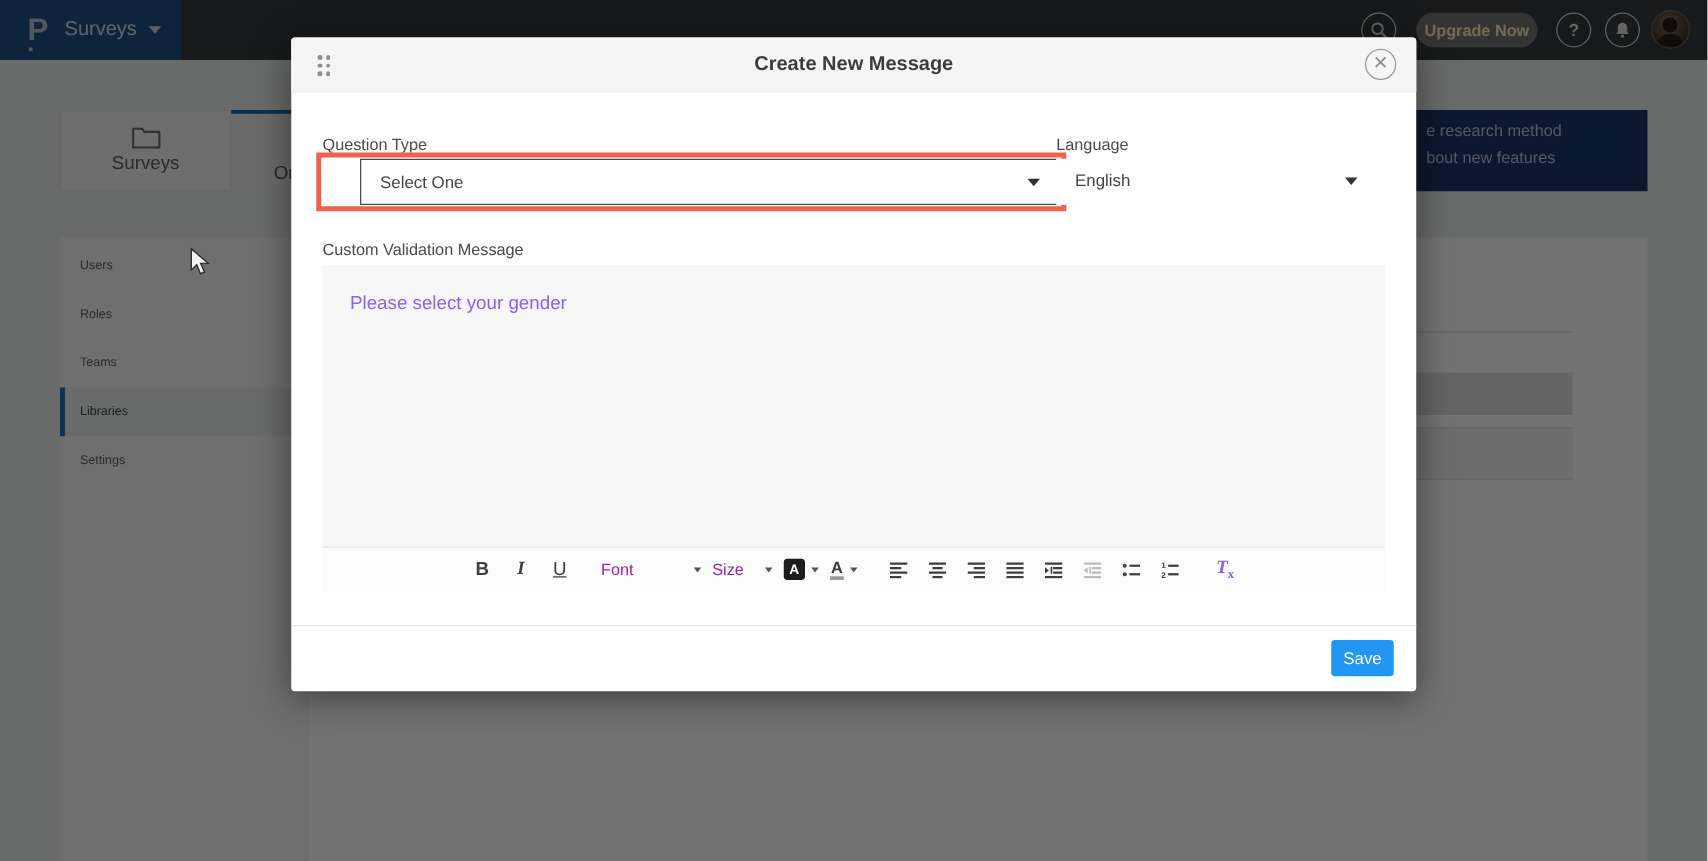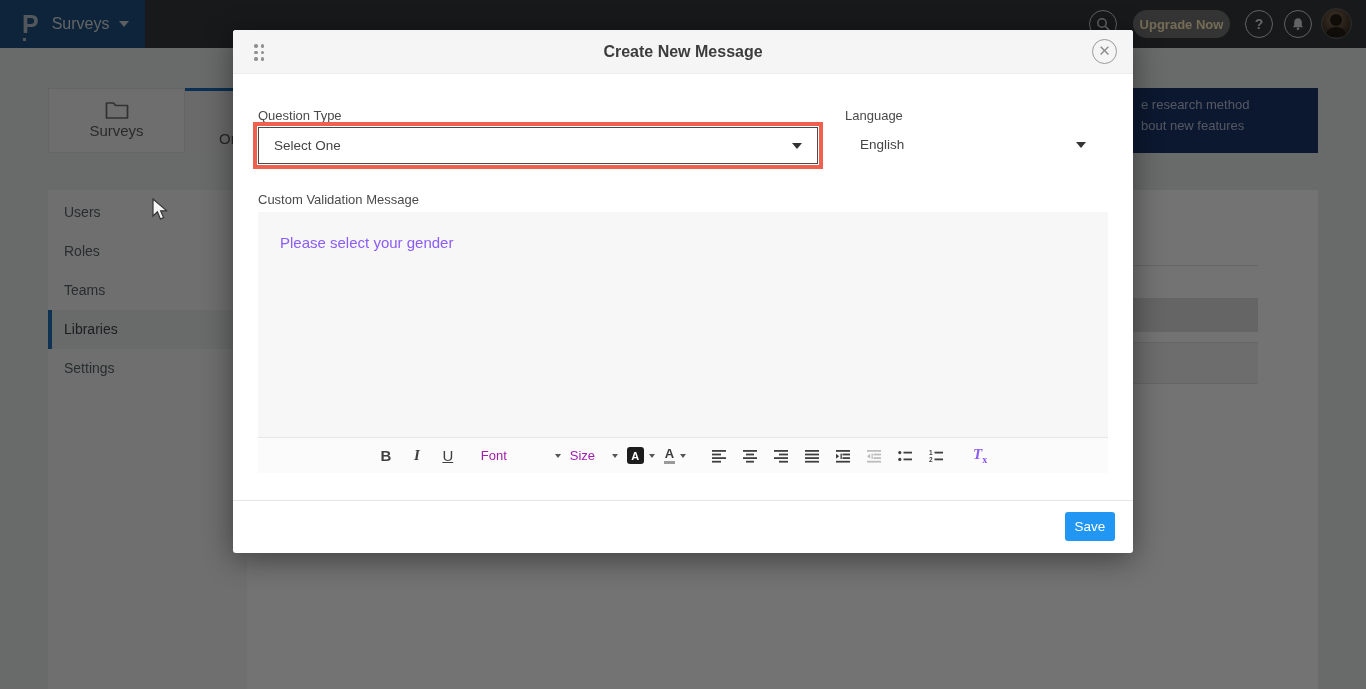--- a/index.html
+++ b/index.html
@@ -12,21 +12,21 @@
   .brandbox { left:0; top:0; width:145px; height:48px; background:#1d5181; display:flex; align-items:center; }
   .brand-glyph { font-size:25px; font-weight:bold; color:#b9c2c9; margin-left:22px; position:relative; line-height:1;}
   .brand-glyph::after { content:""; position:absolute; left:1px; bottom:-4px; width:3px; height:3px; background:#b9c2c9; }
   .brand-name { color:#d9dde0; font-size:16px; margin-left:13px; }
   .brand-caret { width:0;height:0;border-left:5px solid transparent;border-right:5px solid transparent;border-top:6px solid #cfd4d8; margin-left:10px; }
   .circle-btn { position:absolute; width:28px; height:28px; border:1.5px solid #d9d9d9; border-radius:50%; top:10px; display:flex; align-items:center; justify-content:center; color:#ddd; font-weight:bold; font-size:14px; }
   .upgrade { left:1133px; top:10px; width:97px; height:28px; background:#737373; border:none; border-radius:14px; color:#ffeebf; font-weight:bold; font-size:13px; display:flex; align-items:center; justify-content:center; }
   .avatar { left:1321px; top:8px; width:31px; height:31px; border-radius:50%; background:radial-gradient(circle at 45% 35%, #8a7157, #3a2f24 70%); overflow:hidden; border:1.5px solid #666; }
 
   .sidepanel { left:48px; top:190px; width:199px; height:499px; background:#f5f6f6; }
-  .sideitem { position:absolute; left:0; width:199px; height:39px; line-height:39px; padding-left:16px; font-size:14px; color:#5a6468; }
+  .sideitem { position:absolute; left:0; width:199px; height:39px; line-height:39px; padding-left:16px; font-size:10px; color:#5a6468; }
   .sideitem.active { background:#e9eaea; color:#3e464a; border-left:4px solid #1e6fb8; padding-left:12px; }
 
   .tabcard { left:48px; top:88px; width:137px; height:65px; background:#f3f3f3; border:1px solid #e0e0e0; text-align:center; }
   .folder-ic { margin:11px auto 2px; display:block; }
   .tabcard-label { font-size:15px; color:#5e5e5e; }
   .tab2 { left:185px; top:88px; width:395px; height:65px; background:#eaeaea; border-top:3px solid #1a6bb5; }
   .tab2-label { position:absolute; left:34px; top:39px; font-size:15px; color:#555; }
 
   .infobox { left:980px; top:88px; width:338px; height:65px; background:#1b356b; }
   .infoline { position:absolute; left:161px; color:#b8c3d9; font-size:13px; white-space:nowrap; }
@@ -41,21 +41,21 @@
   
   .modal { left:233px; top:30px; width:900px; height:523px; background:#fff; border-radius:3px; box-shadow:0 6px 30px rgba(0,0,0,0.45); z-index:60; }
   .mheader { position:absolute; left:0; top:0; width:100%; height:44px; background:#f5f5f5; border-bottom:1px solid #ececec; border-radius:3px 3px 0 0; }
   .mtitle { position:absolute; left:0; top:0; width:100%; height:56px; line-height:44px; text-align:center; font-size:16px; font-weight:bold; color:#3c3c3c; }
   .draghandle { position:absolute; left:21px; top:14px; width:14px; height:17px; display:grid; grid-template-columns:4px 4px; grid-template-rows:4px 4px 4px; gap:2.5px; }
   .draghandle i { background:#8f8f8f; border-radius:50%; width:3.5px; height:3.5px; }
   .mclose { position:absolute; right:16px; top:9px; width:25px; height:25px; border:1.5px solid #9b9b9b; border-radius:50%; color:#8f8f8f; font-size:15px; line-height:22px; text-align:center; }
 
   .flabel { position:absolute; font-size:13px; color:#4a4a4a; }
   .qt-wrap { position:absolute; left:20px; top:92px; border:4px solid #ef614e; padding:1px; background:#fff; }
-  .qt-select { position:relative; width:560px; height:37px; border:1px solid #4a4a4a; background:#fff; }
+  .qt-select { position:relative; width:560px; height:37px; border:1px solid #4a4a4a; background:#fff;margin-left:30px; }
   .sel-text { position:absolute; left:15px; top:0; height:35px; line-height:35px; font-size:13.5px; color:#444; }
   .sel-caret { position:absolute; right:15px; top:15px; width:0; height:0; border-left:5px solid transparent; border-right:5px solid transparent; border-top:6px solid #333; }
   .lang-select { position:absolute; left:612px; top:97px; width:256px; height:37px; background:#fff; }
 
   .editor { position:absolute; left:25px; top:182px; width:850px; height:261px; background:#f7f7f7; }
   .editor-text { position:absolute; left:22px; top:22px; font-size:15px; color:#8b5cf6; }
   .ebar { position:absolute; left:0; bottom:0; width:100%; height:36px; background:#fbfbfb; border-top:1px solid #e6e6e6; display:flex; align-items:center; justify-content:center; gap:9px; }
   .tbtn { min-width:22px; height:24px; display:flex; align-items:center; justify-content:center; color:#3f3f3f; }
   .tbtn svg { display:block; }
   .tbB { font-weight:bold; font-size:15px; }

